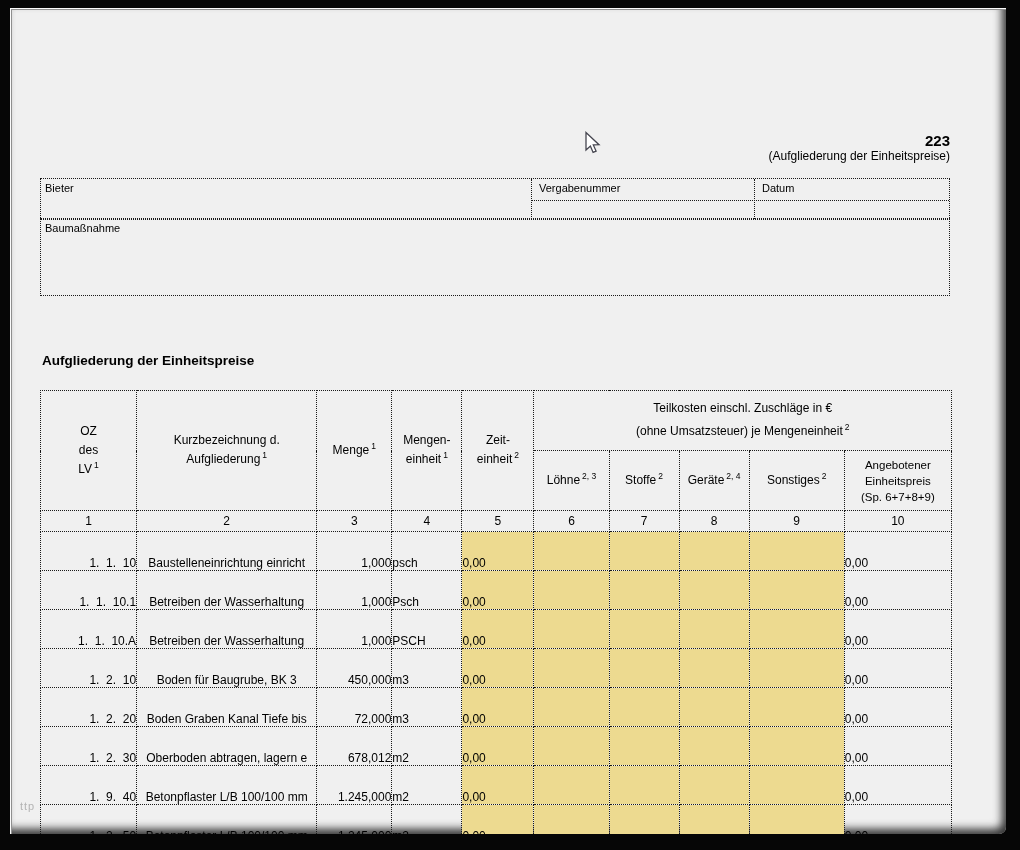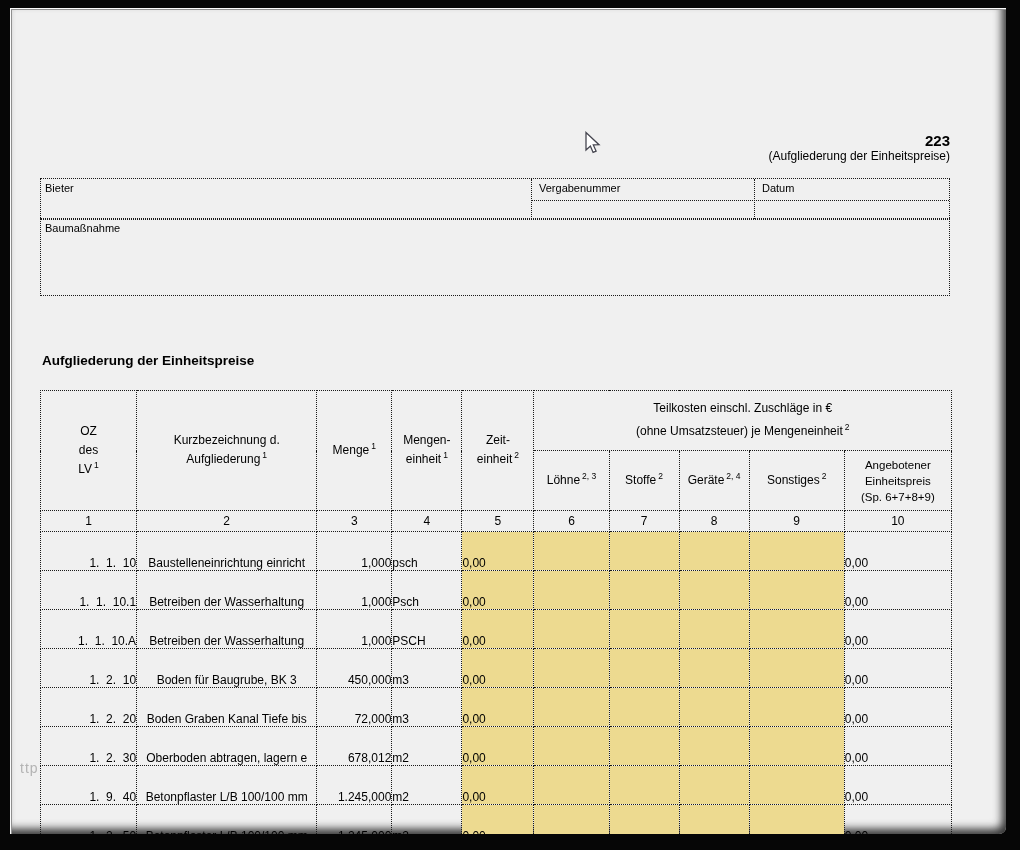--- a/index.html
+++ b/index.html
@@ -30,21 +30,21 @@
   tr.hB th{line-height:16px;}
   th.ephead{font-size:11.5px;line-height:15px;}
   tr.nums td{height:20px;text-align:center;font-size:12px;vertical-align:middle;}
   tbody td{height:38px;vertical-align:bottom;padding-bottom:6px;line-height:14px;white-space:nowrap;}
   td.oz{text-align:right;padding-left:12px;white-space:pre;}
   td.desc{text-align:center;padding-left:3px;}
   td.num{text-align:right;padding-right:5px;}
   .ctr{text-align:left;}
   .yel{background:#EDDA90;}
   .sp{font-size:8.5px;position:relative;top:-5px;margin-left:2px;letter-spacing:0;}
-  .watermark{left:10px;top:752px;font-size:14px;color:#b3b3b3;letter-spacing:1px;z-index:6;}
+  .watermark{left:10px;top:792px;font-size:11px;color:#b3b3b3;letter-spacing:1px;z-index:6;}
   .cursor{left:571px;top:123px;z-index:10;}
 </style>
 </head>
 <body>
 
 <div class="frame">
   <div class="screen">
 
     <div class="abs watermark">ttp</div>
 

